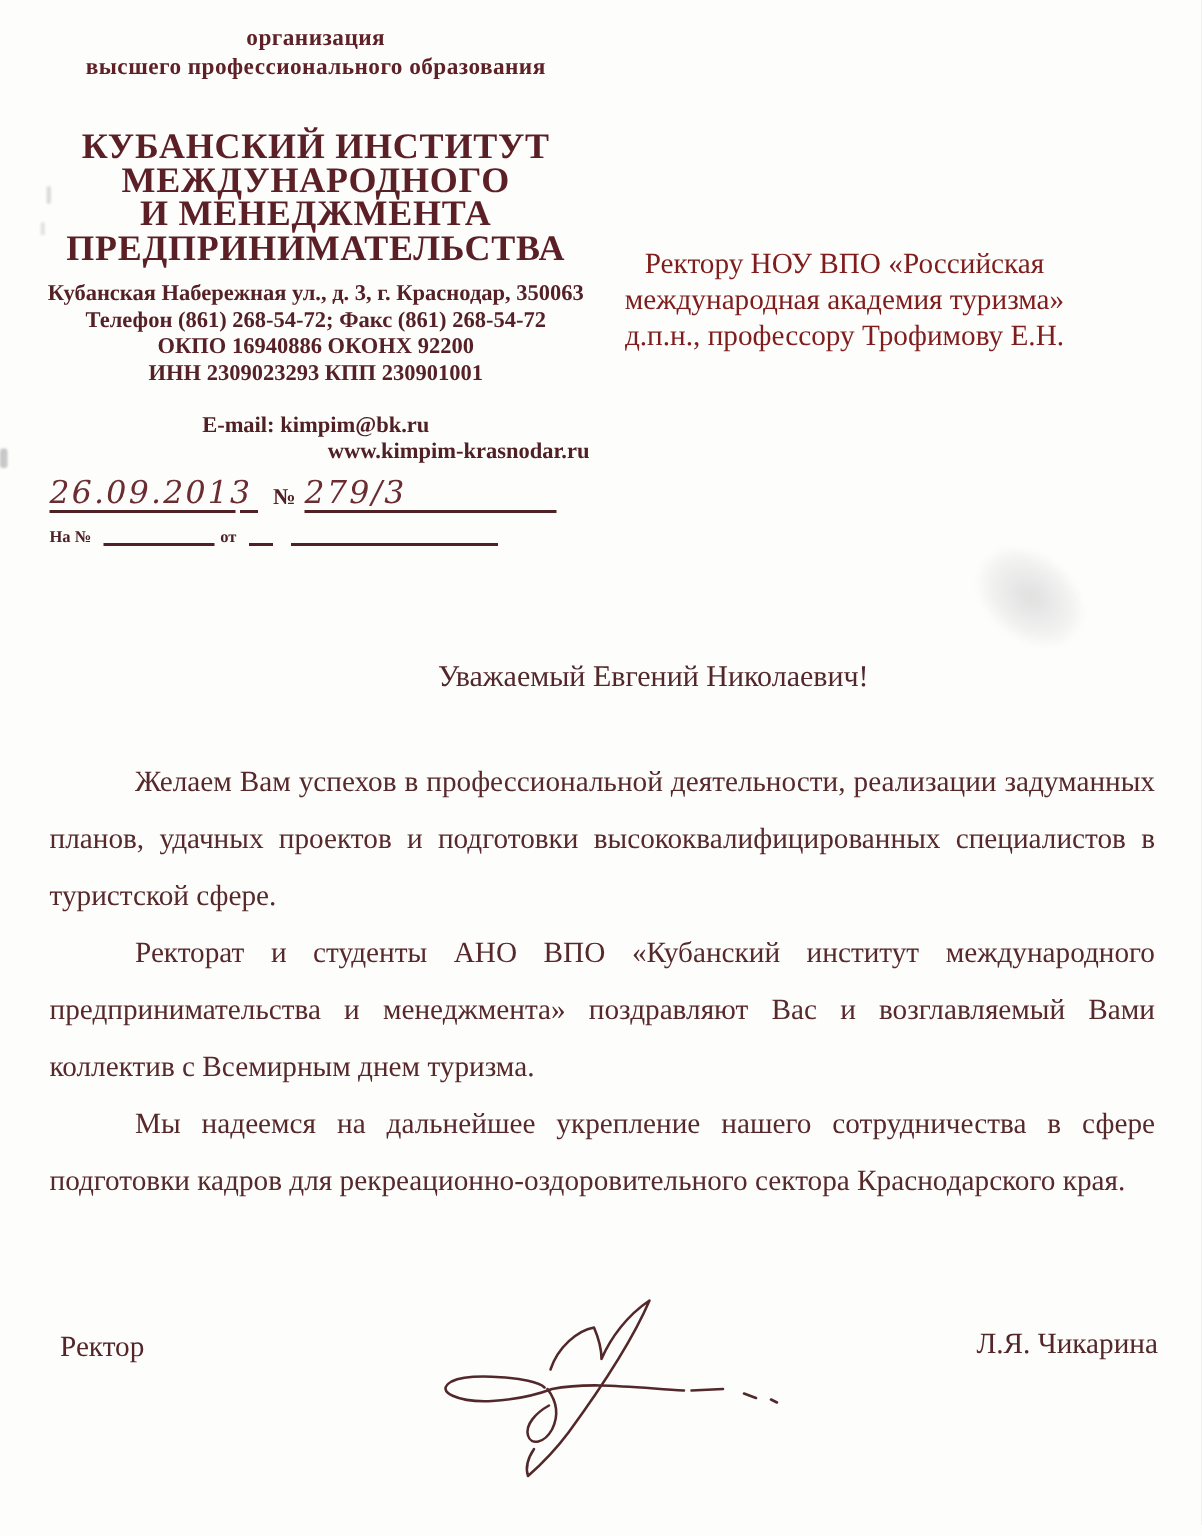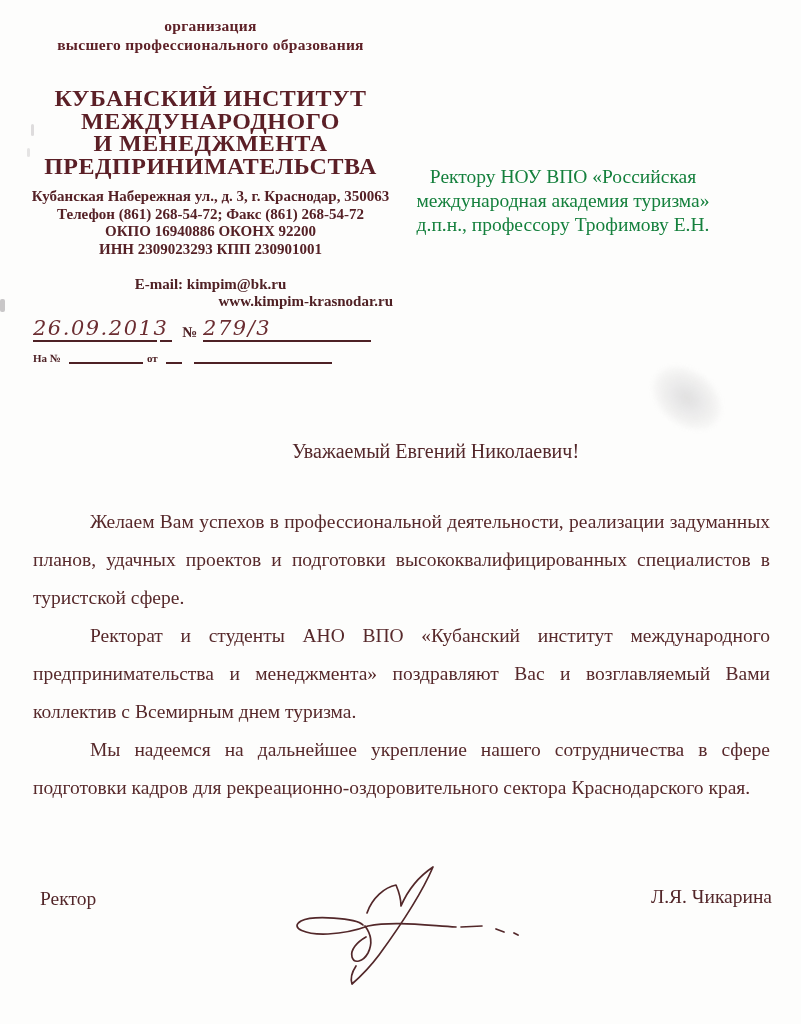--- a/index.html
+++ b/index.html
@@ -45,21 +45,21 @@
   }
   .uline{border-bottom:2px solid #4e2125;display:inline-block;}
   .w-date{width:124px;}
   .w-dash{width:12px;margin-left:3px;}
   .w-num{width:168px;}
   .num-sign{font-size:15px;font-weight:bold;margin:0 6px 1px 10px;}
   .ln{border-bottom:2px solid #4e2125;display:inline-block;height:14px;}
   
   .addressee{
     position:absolute;left:398px;top:165px;width:330px;
-    text-align:center;font-size:19.5px;line-height:24px;color:#15803d;
+    text-align:center;font-size:19.5px;line-height:24px;color:#7f1d1d;
   }
   
   .salutation{
     position:absolute;left:0;top:440px;width:776px;box-sizing:border-box;
     padding-left:95px;text-align:center;font-size:20px;color:#53272a;
   }
   .body-text{
     position:absolute;left:33px;top:503px;width:737px;
     font-size:19.5px;line-height:38px;text-align:justify;color:#57292b;
   }

